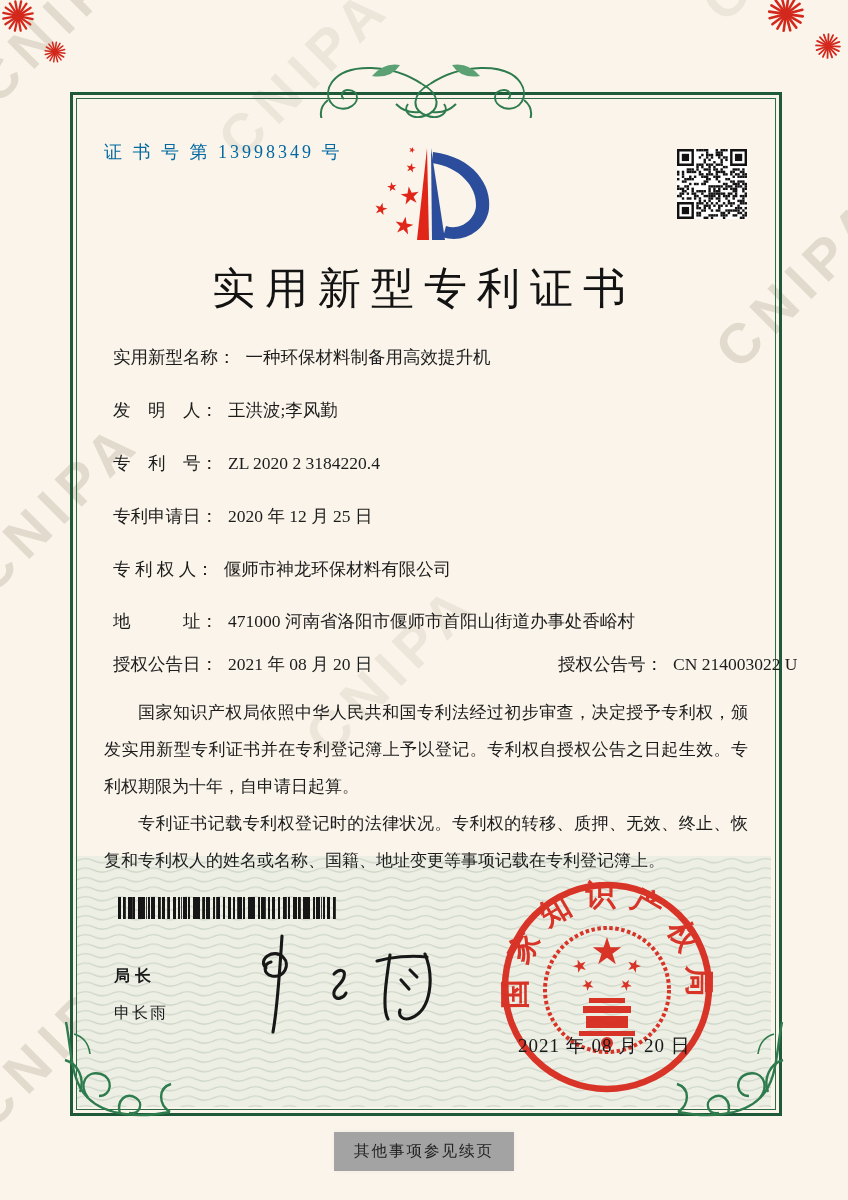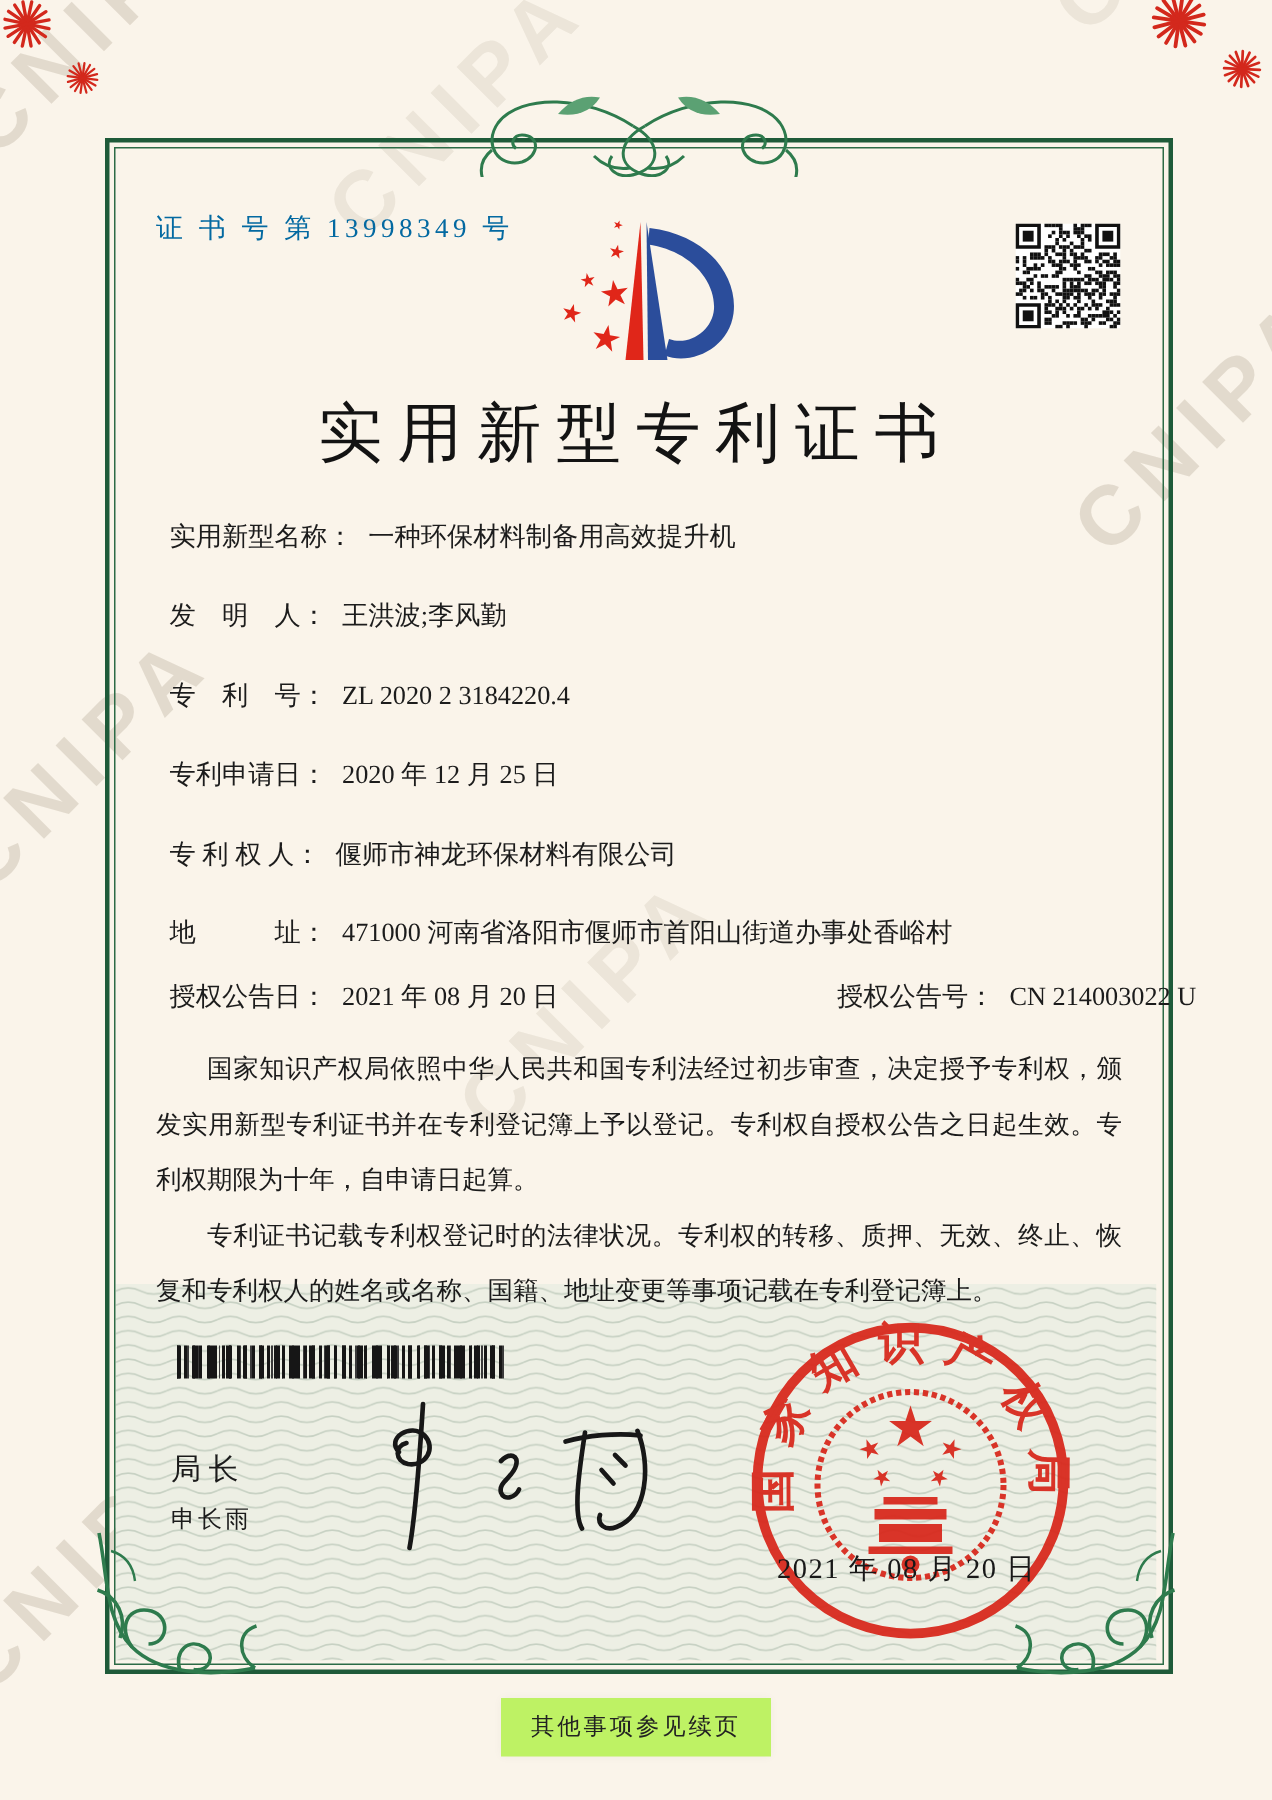--- a/index.html
+++ b/index.html
@@ -63,37 +63,37 @@
   .wave-band{position:absolute;left:77px;top:856px;z-index:1;}
 
   .barcode{
     position:absolute;left:118px;top:897px;width:220px;height:22px;z-index:4;
     background-image:
       repeating-linear-gradient(90deg,#161616 0 2px,transparent 2px 5px),
       repeating-linear-gradient(90deg,#161616 0 3px,transparent 3px 11px),
       repeating-linear-gradient(90deg,#3a3a3a 0 1px,transparent 1px 7px);
   }
 
-  .director-label{position:absolute;left:114px;top:966px;z-index:4;font-size:20px;letter-spacing:5px;color:#1b1b1b;}
+  .director-label{position:absolute;left:114px;top:966px;z-index:4;font-size:16px;letter-spacing:5px;color:#1b1b1b;font-weight:bold;}
   .director-name{position:absolute;left:114px;top:1003px;z-index:4;font-size:16px;letter-spacing:2px;color:#1b1b1b;}
   .signature{position:absolute;left:238px;top:928px;z-index:5;}
 
   .seal{position:absolute;left:492px;top:872px;z-index:4;opacity:0.93;}
   .seal-date{
     position:absolute;left:518px;top:1033px;width:220px;z-index:6;
     font-size:19px;letter-spacing:1px;color:#181818;white-space:nowrap;
   }
 
   .page-num{
     position:absolute;left:0;top:1078px;width:100%;z-index:4;
     text-align:center;font-size:14.5px;letter-spacing:2px;color:#333;
   }
   .cont-note{
     position:absolute;left:50%;top:1132px;transform:translateX(-50%);z-index:4;
-    background:#bef264;padding:9px 20px;font-size:15.5px;letter-spacing:2px;color:#222;
+    background:#a3a3a3;padding:9px 20px;font-size:15.5px;letter-spacing:2px;color:#222;
     box-shadow:0 0 6px rgba(0,0,0,0.04);white-space:nowrap;
   }
 
   .corner-burst{position:absolute;z-index:1;}
 </style>
 </head>
 <body>
 
 <svg width="0" height="0" style="position:absolute">
   <defs>

